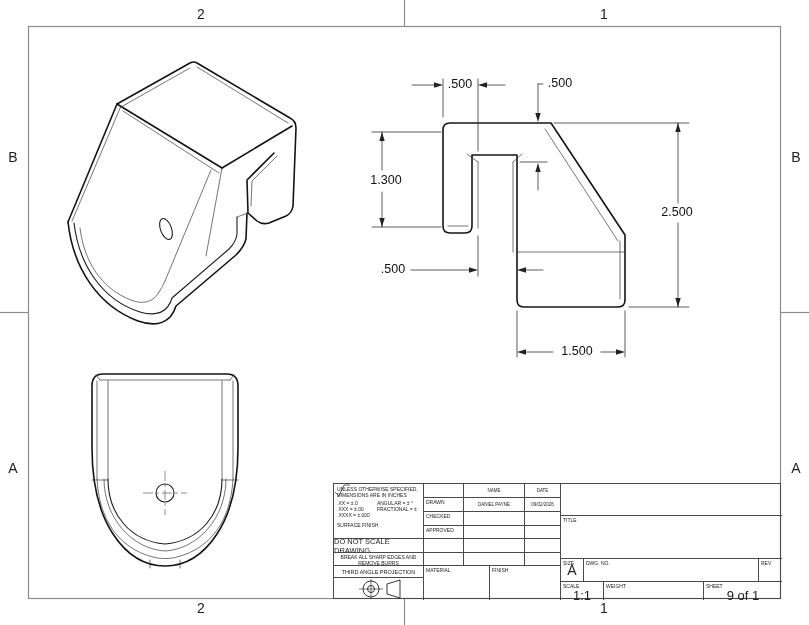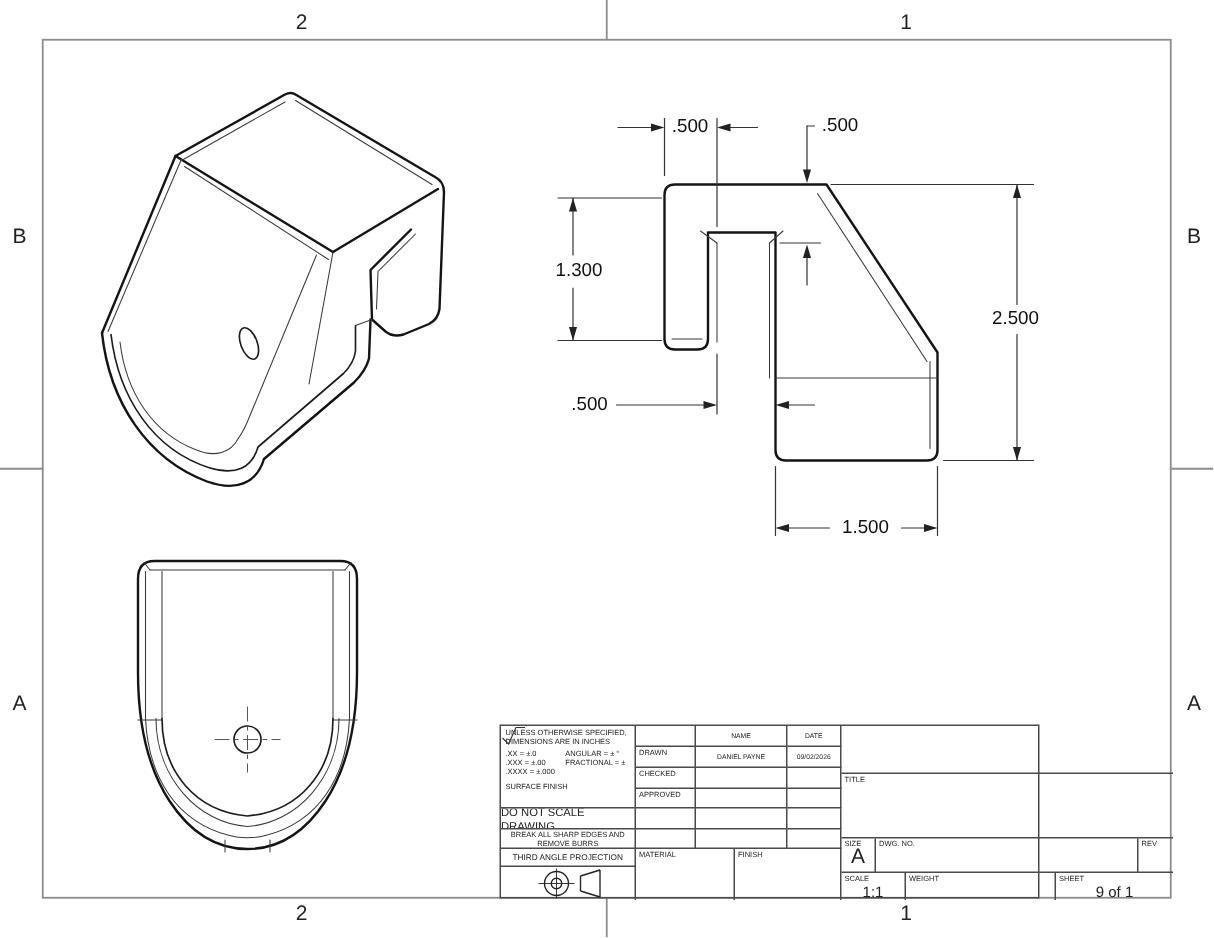--- a/index.html
+++ b/index.html
@@ -10,36 +10,36 @@
   .dim{font-size:12.5px;fill:#111;text-anchor:middle;dominant-baseline:middle;
        paint-order:stroke;stroke:#fff;stroke-width:4px;stroke-linejoin:round;}
   .thick{fill:none;stroke:#141414;stroke-width:1.6;stroke-linejoin:round;stroke-linecap:round;}
   .med{fill:none;stroke:#1c1c1c;stroke-width:1.1;stroke-linejoin:round;stroke-linecap:round;}
   .thin{fill:none;stroke:#3a3a3a;stroke-width:0.7;stroke-linejoin:round;stroke-linecap:round;}
   .dimln{fill:none;stroke:#333;stroke-width:0.8;stroke-linecap:round;}
   .arrow{fill:#222;stroke:none;}
   .cl{fill:none;stroke:#444;stroke-width:0.6;stroke-dasharray:10 3 3 3;}
   .border{fill:none;stroke:#8c8c8c;stroke-width:1.2;}
   
-  .tb{position:absolute;left:333px;top:483px;width:360px;height:116px;
+  .tb{position:absolute;left:333px;top:483px;width:448px;height:116px;
       border:1px solid #4a4a4a;box-sizing:border-box;color:#222;}
   .cell{position:absolute;box-sizing:border-box;border-right:1px solid #4a4a4a;
         border-bottom:1px solid #4a4a4a;overflow:hidden;}
   .cell.last{border-right:none;}
   .cell.bot{border-bottom:none;}
   .lbl{position:absolute;top:1px;left:2px;font-size:5px;line-height:6px;color:#222;white-space:nowrap;}
   .notes{font-size:5px;line-height:6px;padding:2px 0 0 3px;}
   .notes .row2{display:flex;gap:7px;margin-top:2px;}
   .notes .sf{display:flex;align-items:flex-end;gap:3px;margin-top:4px;}
   .dns{font-size:7.5px;display:flex;align-items:center;justify-content:center;height:100%;}
   .brk{font-size:5px;text-align:center;line-height:6px;padding-top:1px;}
   .tap{font-size:5.5px;display:flex;align-items:center;justify-content:center;height:100%;}
   .val-sm{font-size:4.5px;display:flex;align-items:center;justify-content:center;height:100%;}
   .big-a{font-size:14px;display:flex;align-items:center;justify-content:center;height:100%;}
-  .val-md{font-size:10px;display:flex;align-items:center;justify-content:center;height:100%;padding-top:4px;}
+  .val-md{font-size:13px;display:flex;align-items:center;justify-content:center;height:100%;padding-top:4px;}
 </style>
 </head>
 <body>
 
 <div class="sheet">
 
 <svg width="809" height="625" viewBox="0 0 809 625">
 
   <g>
     <rect class="border" x="28.5" y="26.5" width="752" height="572"></rect>

